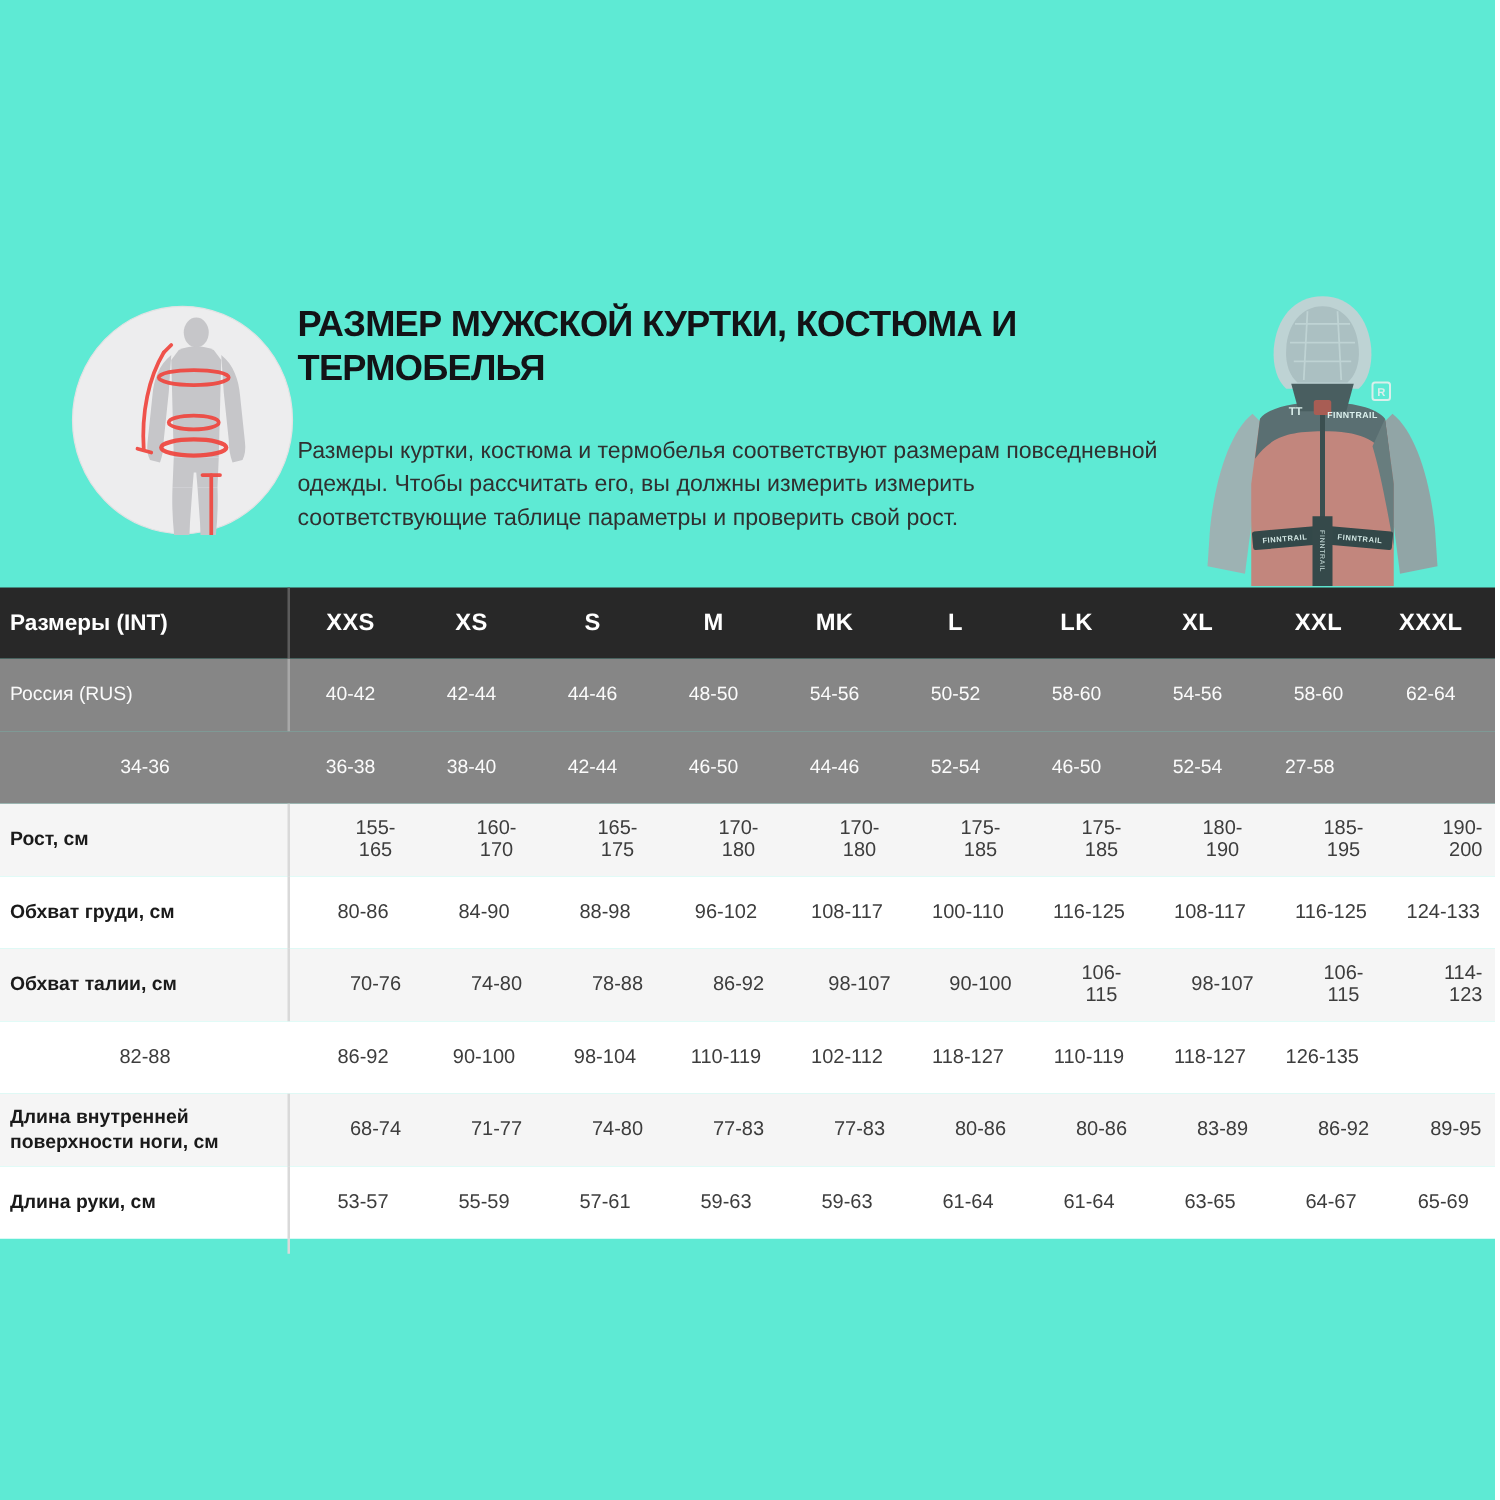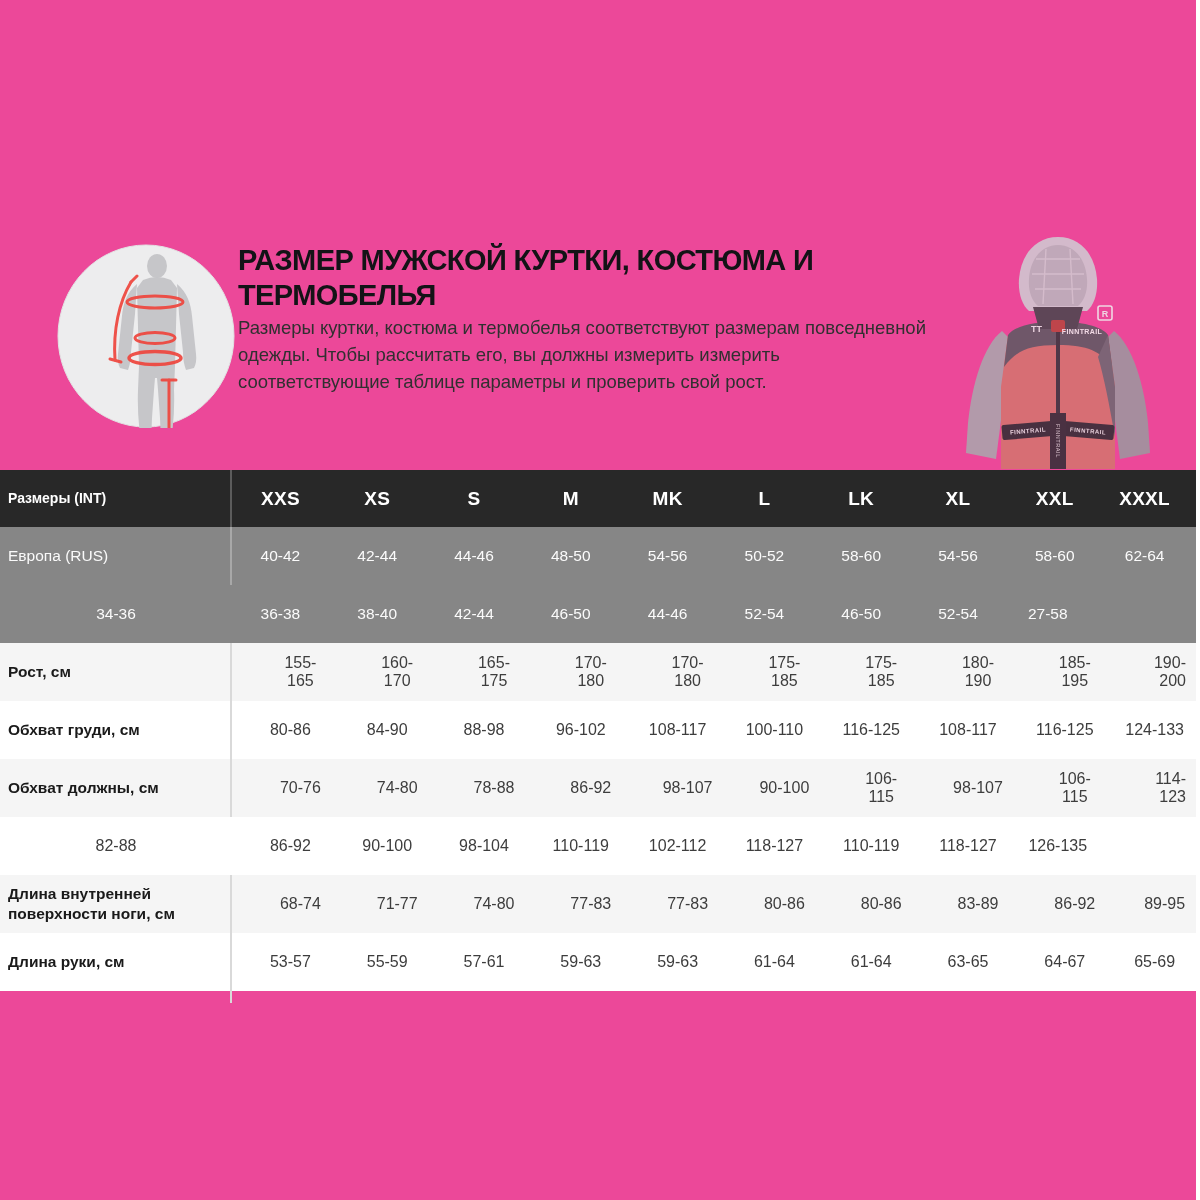--- a/index.html
+++ b/index.html
@@ -1,32 +1,32 @@
 <!DOCTYPE html>
 <html><head>
 <meta charset="utf-8">
 <style>
   html, body { margin: 0; padding: 0; background: #ffffff; }
   body {
     width: 1200px; height: 1200px;
     font-family: "Liberation Sans", "DejaVu Sans", sans-serif;
     color: #1c1c1c;
   }
-  .page { position: relative; width: 1196px; height: 1200px; overflow: hidden; background: #ec4899; }
+  .page { position: relative; width: 1196px; height: 1200px; overflow: hidden; background: #5eead4; }
 
   
   .diagram-wrap { position: absolute; left: 57px; top: 244px; width: 178px; height: 184px; }
   .intro-text  { position: absolute; left: 238px; top: 243px; width: 690px; }
   .intro-title {
     margin: 0; font-size: 29px; font-weight: bold; line-height: 1.22;
     letter-spacing: -0.6px; color: #131316; text-transform: uppercase;
   }
   .intro-title span { display: block; }
   .intro-desc {
-    margin: 0 0 0; font-size: 18.5px; line-height: 27px; color: #303030;
+    margin: 32px 0 0; font-size: 18.5px; line-height: 27px; color: #303030;
   }
   .jacket-wrap {
     position: absolute; right: 12px; top: 227px; width: 252px; height: 242px;
     overflow: hidden; opacity: 0.85;
   }
 
   
   .table-wrap { position: absolute; left: 0; top: 470px; width: 1200px; }
   .t-row {
     display: grid;
@@ -42,21 +42,21 @@
     display: flex; align-items: center; box-sizing: border-box; height: 100%;
   }
   .cell { justify-content: center; text-align: center; font-size: 16px; }
   .t-row > .cell:last-child { padding-right: 14px; text-align: right; }
   .label-cell {
     justify-content: flex-start; text-align: left;
     padding-left: 8px; padding-right: 14px;
     border-right: 2px solid transparent; line-height: 1.3;
   }
 
-  .header .label-cell { font-size: 14px; font-weight: bold; color: #ffffff; border-right-color: #5c5c5c; }
+  .header .label-cell { font-size: 18px; font-weight: bold; color: #ffffff; border-right-color: #5c5c5c; }
   .header .cell       { font-size: 19px; font-weight: bold; color: #ffffff; letter-spacing: 0.3px; }
 
   .gray .label-cell { font-size: 15.5px; font-weight: normal; color: #fafafa; border-right-color: #a8a8a8; }
   .gray .cell       { color: #fbfbfb; font-size: 15.5px; }
 
   .stripe .label-cell, .white .label-cell {
     font-size: 15.5px; font-weight: bold; color: #1a1a1a; border-right-color: #d9d9d9;
   }
   .stripe .cell, .white .cell { color: #3d3d3d; }
 
@@ -150,21 +150,21 @@
         <div class="cell">S</div>
         <div class="cell">M</div>
         <div class="cell">MK</div>
         <div class="cell">L</div>
         <div class="cell">LK</div>
         <div class="cell">XL</div>
         <div class="cell">XXL</div>
         <div class="cell">XXXL</div>
       </div>
       <div class="t-row gray">
-        <div class="label-cell">Европа (RUS)</div>
+        <div class="label-cell">Россия (RUS)</div>
         <div class="cell">40-42</div>
         <div class="cell">42-44</div>
         <div class="cell">44-46</div>
         <div class="cell">48-50</div>
         <div class="cell">54-56</div>
         <div class="cell">50-52</div>
         <div class="cell">58-60</div>
         <div class="cell">54-56</div>
         <div class="cell">58-60</div>
         <div class="cell">62-64</div>
@@ -201,21 +201,21 @@
         <div class="cell">88-98</div>
         <div class="cell">96-102</div>
         <div class="cell">108-117</div>
         <div class="cell">100-110</div>
         <div class="cell">116-125</div>
         <div class="cell">108-117</div>
         <div class="cell">116-125</div>
         <div class="cell">124-133</div>
       </div>
       <div class="t-row stripe">
-        <div class="label-cell">Обхват должны, см</div>
+        <div class="label-cell">Обхват талии, см</div>
         <div class="cell">70-76</div>
         <div class="cell">74-80</div>
         <div class="cell">78-88</div>
         <div class="cell">86-92</div>
         <div class="cell">98-107</div>
         <div class="cell">90-100</div>
         <div class="cell">106-115</div>
         <div class="cell">98-107</div>
         <div class="cell">106-115</div>
         <div class="cell">114-123</div>

